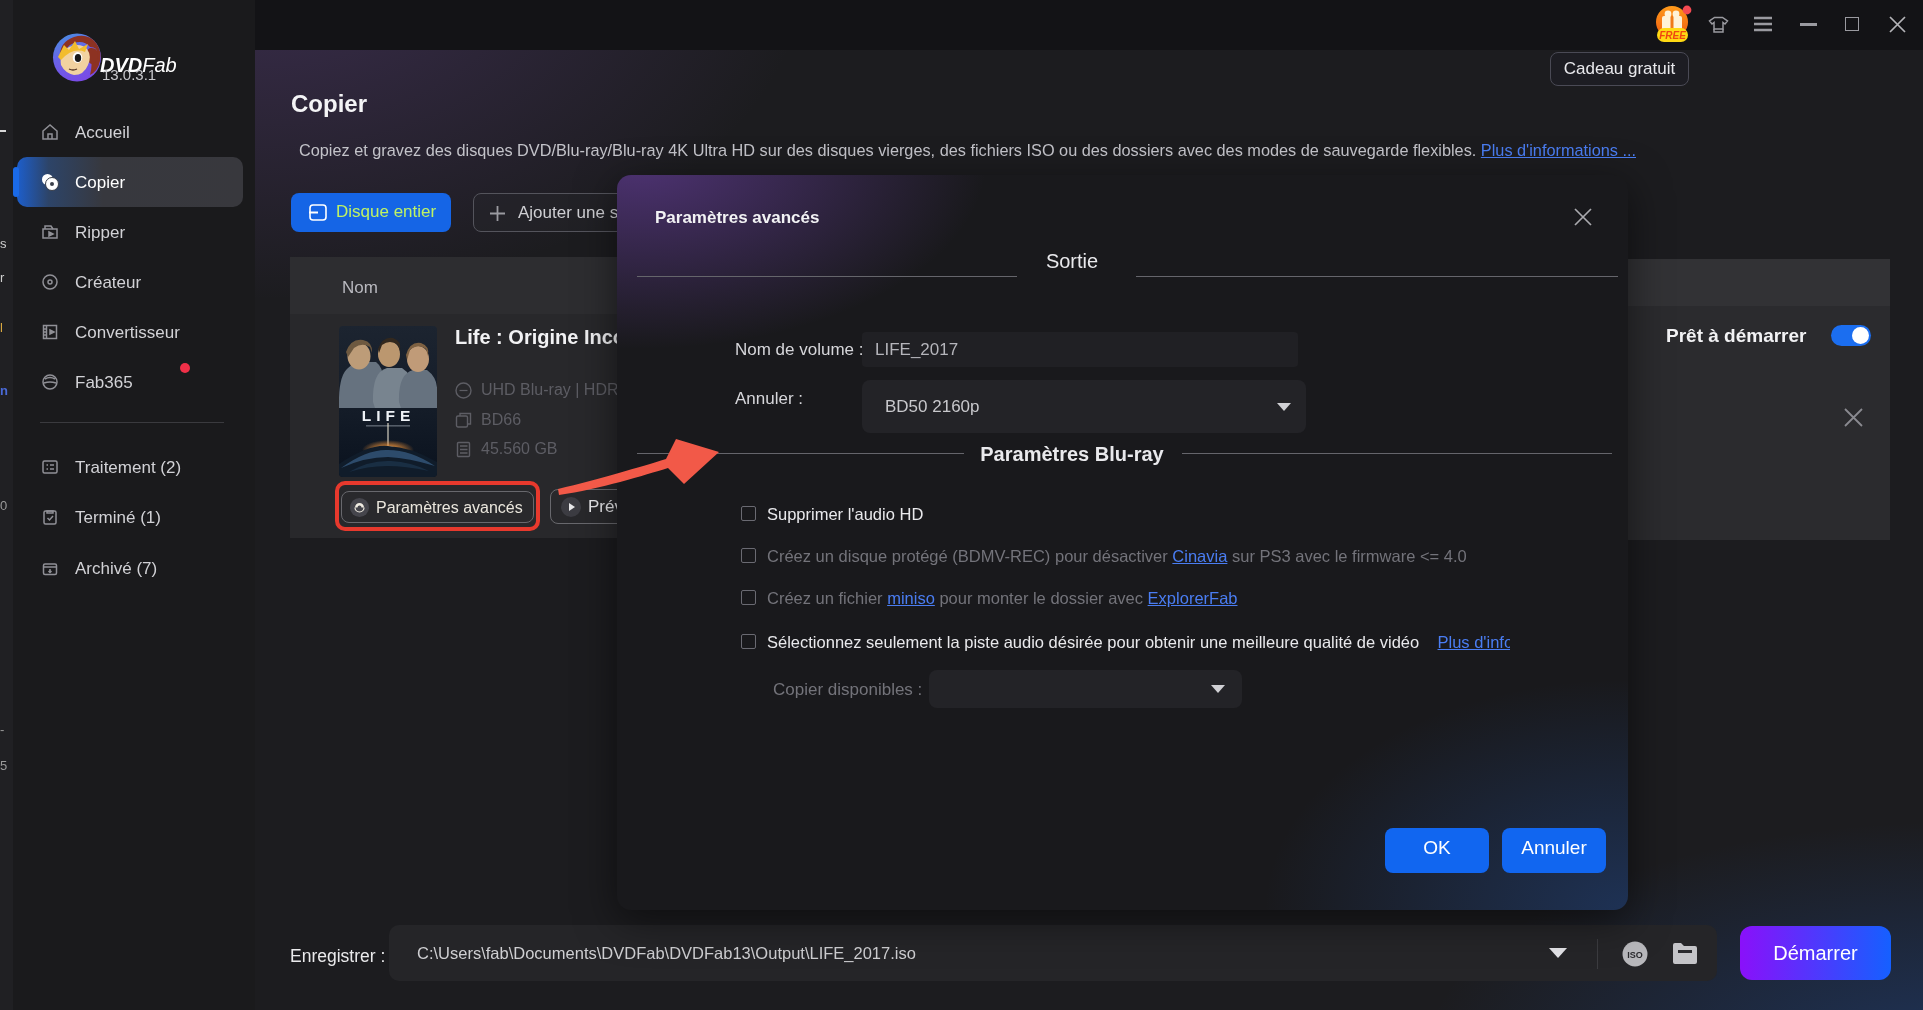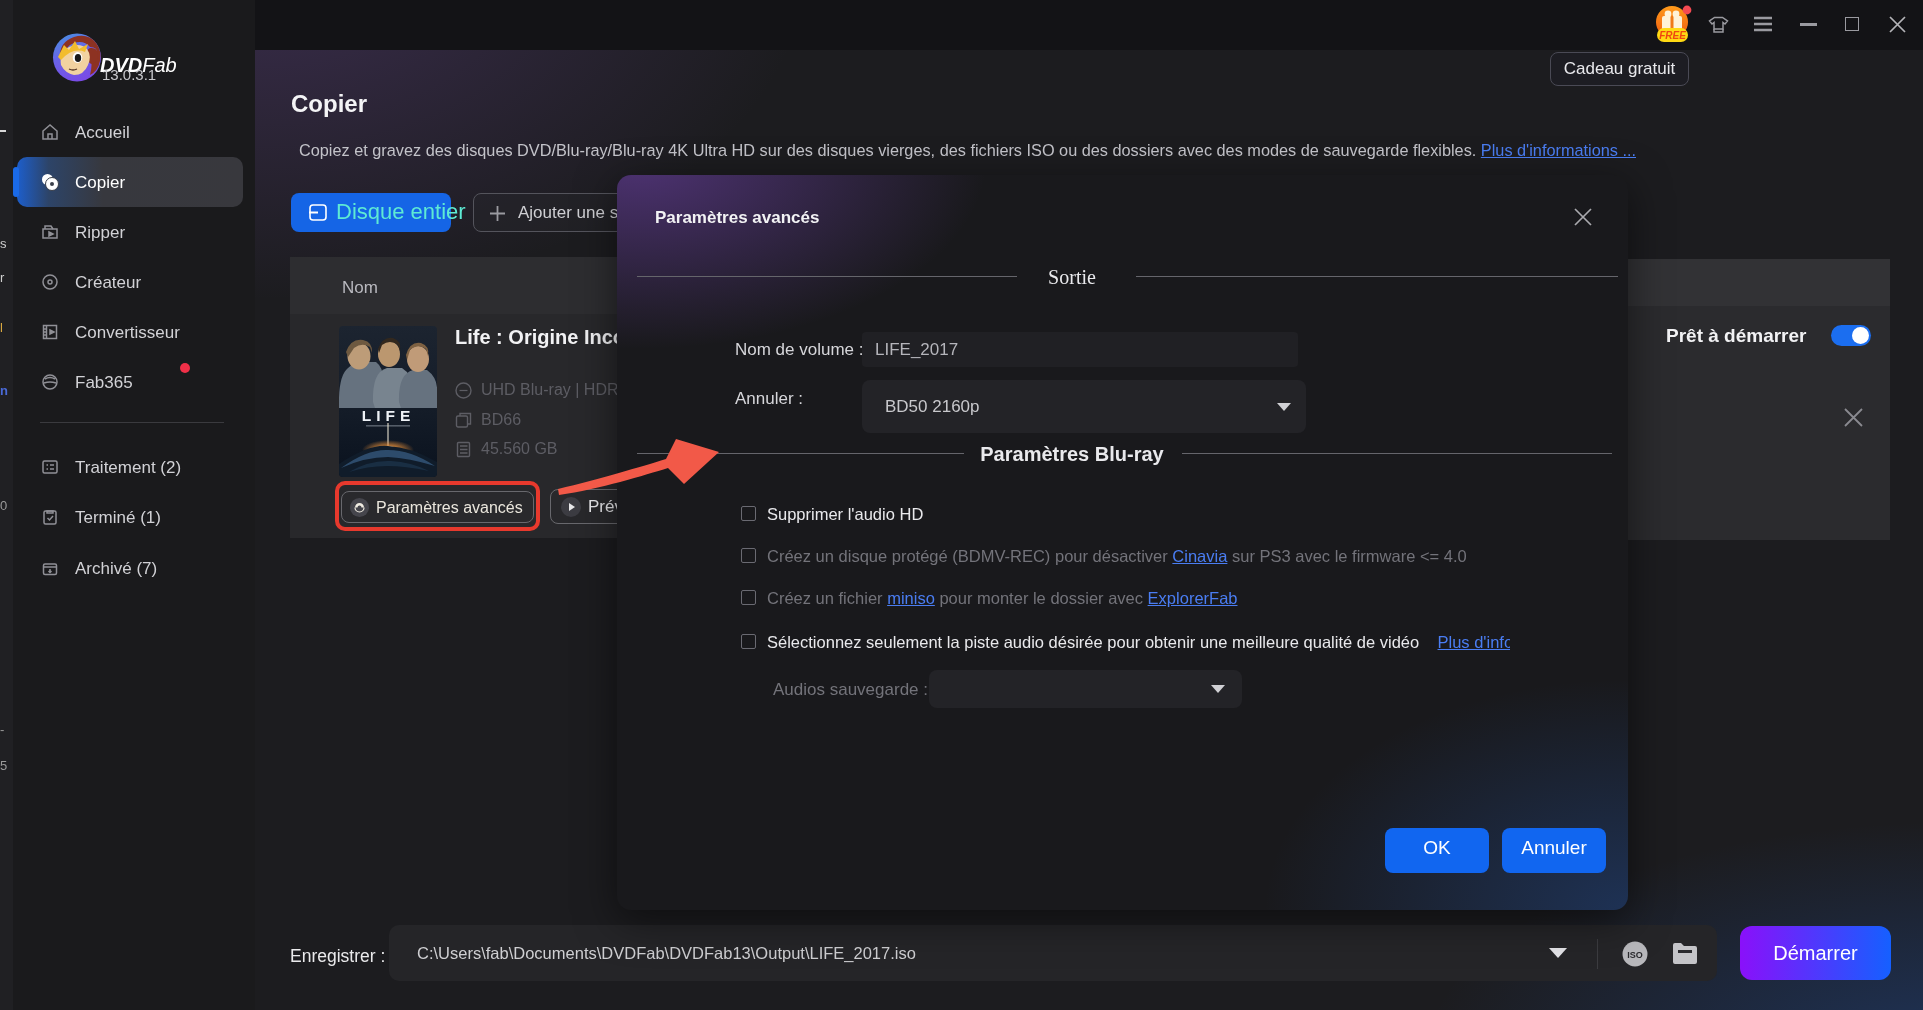--- a/index.html
+++ b/index.html
@@ -29,21 +29,21 @@
   #main { left:255px; top:50px; width:1668px; height:960px; background:
     radial-gradient(ellipse 800px 500px at 10px -90px, rgba(92,64,128,0.48), rgba(92,64,128,0) 68%),
     radial-gradient(ellipse 760px 340px at 1700px 1010px, rgba(35,90,185,0.38), rgba(35,90,185,0) 70%),
     #1c1c1f; }
   #cadeau { left:1550px; top:52px; width:139px; height:34px; border:1px solid #4a4a55; border-radius:8px;
     background:#1d1d23; color:#e8e8ec; font-size:17px; line-height:32px; text-align:center; }
   #h1copier { left:291px; top:90px; color:#f4f4f6; font-size:24px; font-weight:bold; }
   #desc { left:291px; top:141px; color:#c3c3c9; font-size:16.3px;margin-left:8px; }
   #desc a { color:#4a7df2; }
   #btn-disque { left:291px; top:193px; width:160px; height:39px; background:#1565e6; border-radius:8px;
-    color:#5eead4; font-size:22px; }
+    color:#bef264; font-size:17px; }
   #btn-ajouter { left:473px; top:193px; width:182px; height:39px; background:rgba(40,40,46,0.4);
     border:1px solid #54545c; border-radius:8px; color:#e4e4e8; font-size:17px; overflow:hidden; }
   .btnlabel { position:absolute; top:0; line-height:38px; white-space:nowrap; }
 
   
   #thead { left:290px; top:257px; width:1330px; height:57px; background:#2d2d30; }
   #trow { left:290px; top:314px; width:1330px; height:224px; background:#28282b; }
   #nomlabel { left:342px; top:278px; color:#b9b9bf; font-size:17px; }
 
   
@@ -356,21 +356,21 @@
     <path d="M1 3 Q1 1 3 1 H9 L12 4 H23 Q25 4 25 6 V20 Q25 22 23 22 H3 Q1 22 1 20 Z" fill="#c4c4c8"></path>
     <rect x="6" y="8" width="14" height="3" fill="#2a2a2e"></rect>
   </svg>
   <div class="abs" id="demarrer">Démarrer</div>
 
   <div class="abs" id="modal">
     <div id="mtitle" class="m">Paramètres avancés</div>
     <svg class="m" style="left:957px; top:33px;" width="18" height="18" viewBox="0 0 18 18" stroke="#aaaaae" stroke-width="1.7">
       <path d="M1 1 L17 17 M17 1 L1 17"></path>
     </svg>
-    <div class="sechead" style="top:91px;font-family:Liberation Serif, serif;">Sortie</div>
+    <div class="sechead" style="top:75px;">Sortie</div>
     <div class="secline" style="left:20px; top:101px; width:380px;"></div>
     <div class="secline" style="left:519px; top:101px; width:482px;"></div>
 
     <div class="mlabel" style="left:118px; top:165px;">Nom de volume :</div>
     <div id="vol-input" class="m">LIFE_2017</div>
     <div class="mlabel" style="left:118px; top:214px;">Annuler :</div>
     <div id="sortie-dd" class="m">BD50 2160p</div>
     <div class="caret" style="left:660px; top:228px;"></div>
 
     <div class="sechead" style="top:268px;font-weight:bold;">Paramètres Blu-ray</div>
@@ -378,21 +378,21 @@
     <div class="secline" style="left:565px; top:278px; width:430px;"></div>
 
     <div class="cb" style="top:331px;"></div>
     <div class="cbrow w" style="top:330px;">Supprimer l'audio HD</div>
     <div class="cb" style="top:373px;"></div>
     <div class="cbrow g" style="top:372px;">Créez un disque protégé (BDMV-REC) pour désactiver <a class="lk" href="#" style="text-decoration:underline;">Cinavia</a> sur PS3 avec le firmware &lt;= 4.0</div>
     <div class="cb" style="top:415px;"></div>
     <div class="cbrow g" style="top:414px;">Créez un fichier <a class="lk" href="#" style="text-decoration:underline;">miniso</a> pour monter le dossier avec <a class="lk" href="#" style="text-decoration:underline;">ExplorerFab</a></div>
     <div class="cb" style="top:459px;"></div>
     <div class="cbrow w" style="top:458px; width:743px; overflow:hidden;">Sélectionnez seulement la piste audio désirée pour obtenir une meilleure qualité de vidéo&nbsp;&nbsp;&nbsp; <a class="lk" href="#" style="text-decoration:underline;">Plus d'informations</a></div>
-    <div class="mlabel2" style="left:156px; top:505px;">Audios sauvegarde :</div>
+    <div class="mlabel2" style="left:156px; top:505px;">Copier disponibles :</div>
     <div id="audio-dd" class="m"></div>
     <div class="caret" style="left:594px; top:510px;"></div>
 
     <div class="mbtn" style="left:768px; width:104px;">OK</div>
     <div class="mbtn" style="left:885px; width:104px;">Annuler</div>
   </div>
 
   <svg class="abs" style="left:540px; top:415px;" width="195" height="90" viewBox="0 0 195 90">
     <path d="M19 80 C 60 74, 105 60, 128 53 L 144 69 L 179 37 L 136 24 L 126 44 C 100 52, 60 64, 18 74 Z" fill="#f25948"></path>
   </svg>

